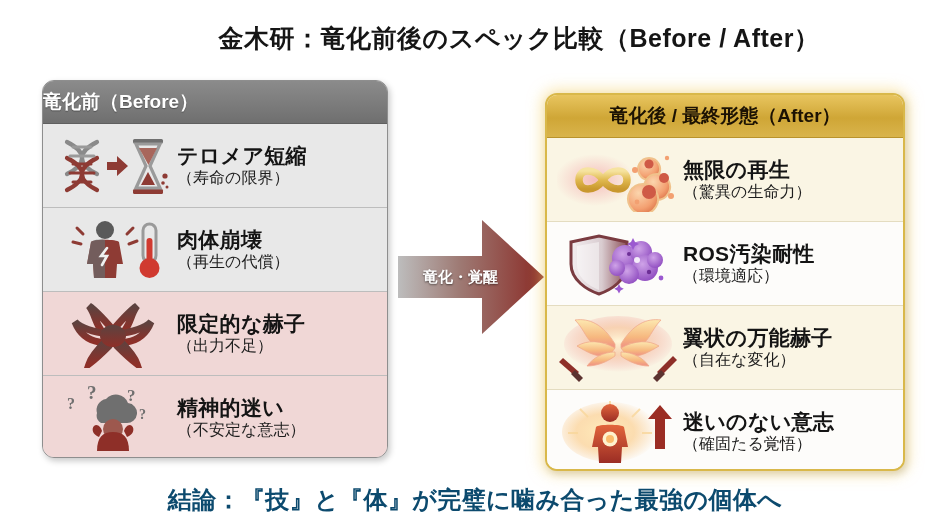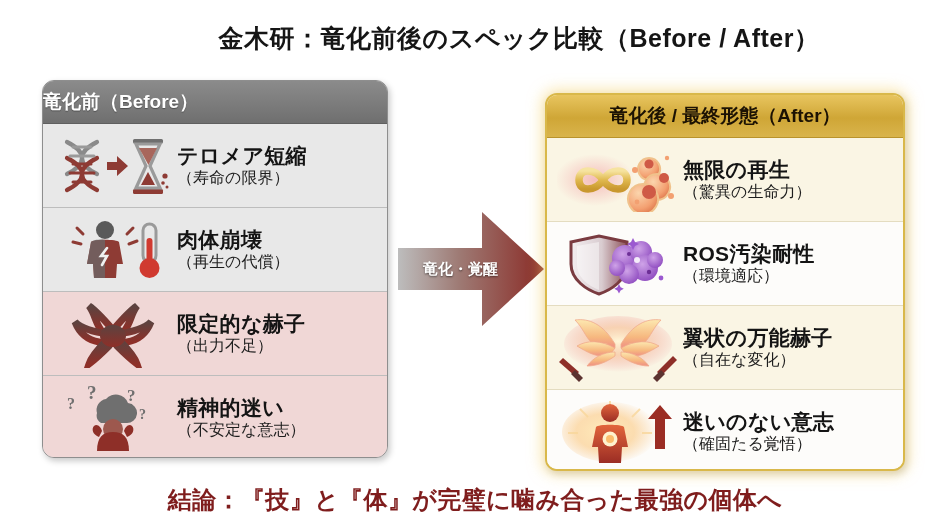--- a/index.html
+++ b/index.html
@@ -93,35 +93,35 @@
     display:block;
   }
   .label-sub{
     font-size:16px;font-weight:normal;color:#1d1d1d;display:block;margin-top:2px;
   }
   #panel-after .label-main{font-size:21px;}
   #panel-after .label-sub{font-size:16px;}
 
   
   #transform-arrow{
-    position:absolute;left:398px;top:208px;width:148px;height:122px;
+    position:absolute;left:398px;top:216px;width:148px;height:122px;
   }
   #transform-arrow svg{display:block;}
   #arrow-label{
     position:absolute;left:0;top:0;width:125px;height:122px;
     display:flex;align-items:center;justify-content:center;
     font-size:15px;font-weight:bold;color:#ffffff;
     text-shadow:0 1px 2px rgba(0,0,0,.55);
     pointer-events:none;
   }
 
   
   #conclusion{
     position:absolute;left:0;bottom:14px;width:950px;text-align:center;
-    font-size:24px;font-weight:bold;color:#7f1d1d;letter-spacing:.4px;
+    font-size:24px;font-weight:bold;color:#0c4a6e;letter-spacing:.4px;
   }
 </style>
 </head>
 <body>
 
 <div id="page-title">金木研：竜化前後のスペック比較（Before / After）</div>
 
 <div class="panel" id="panel-before">
   <div class="panel-header">竜化前（Before）</div>
   <div class="rows">

